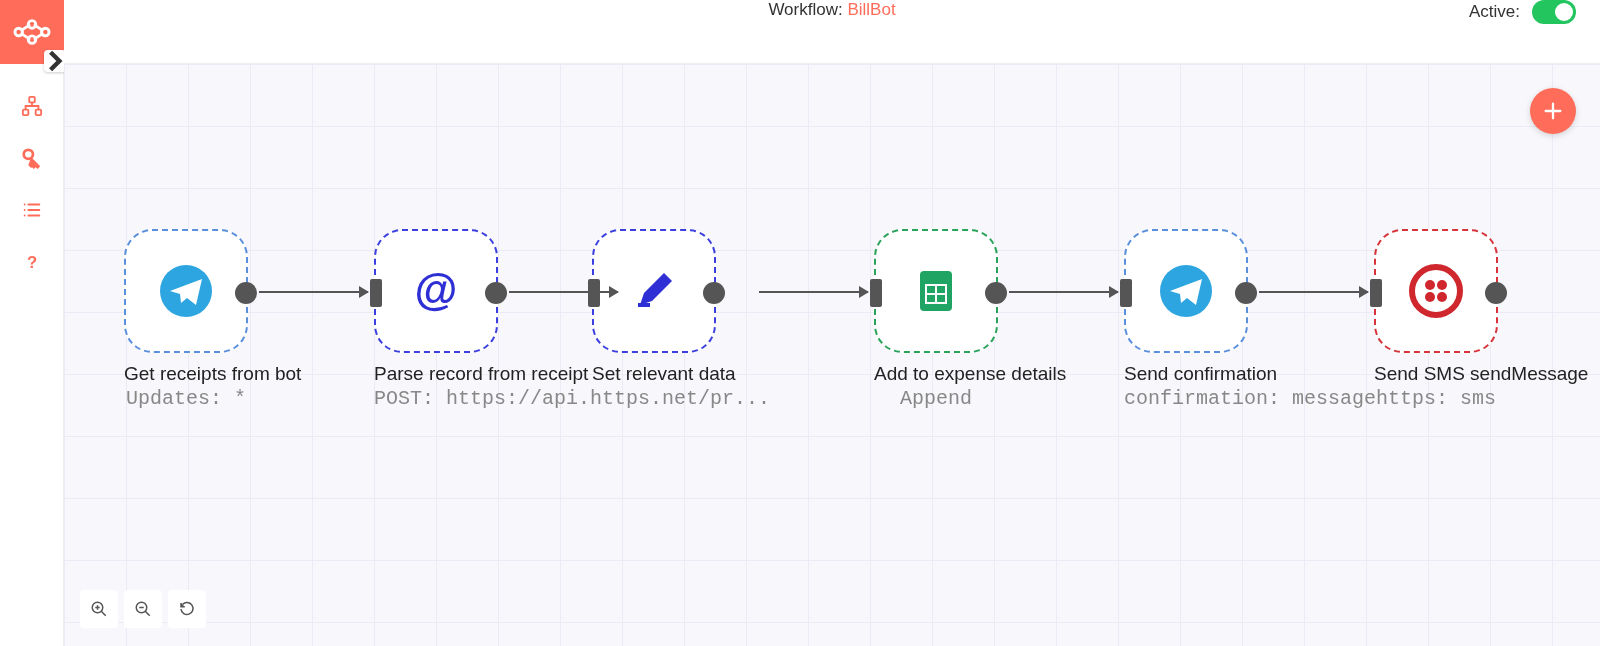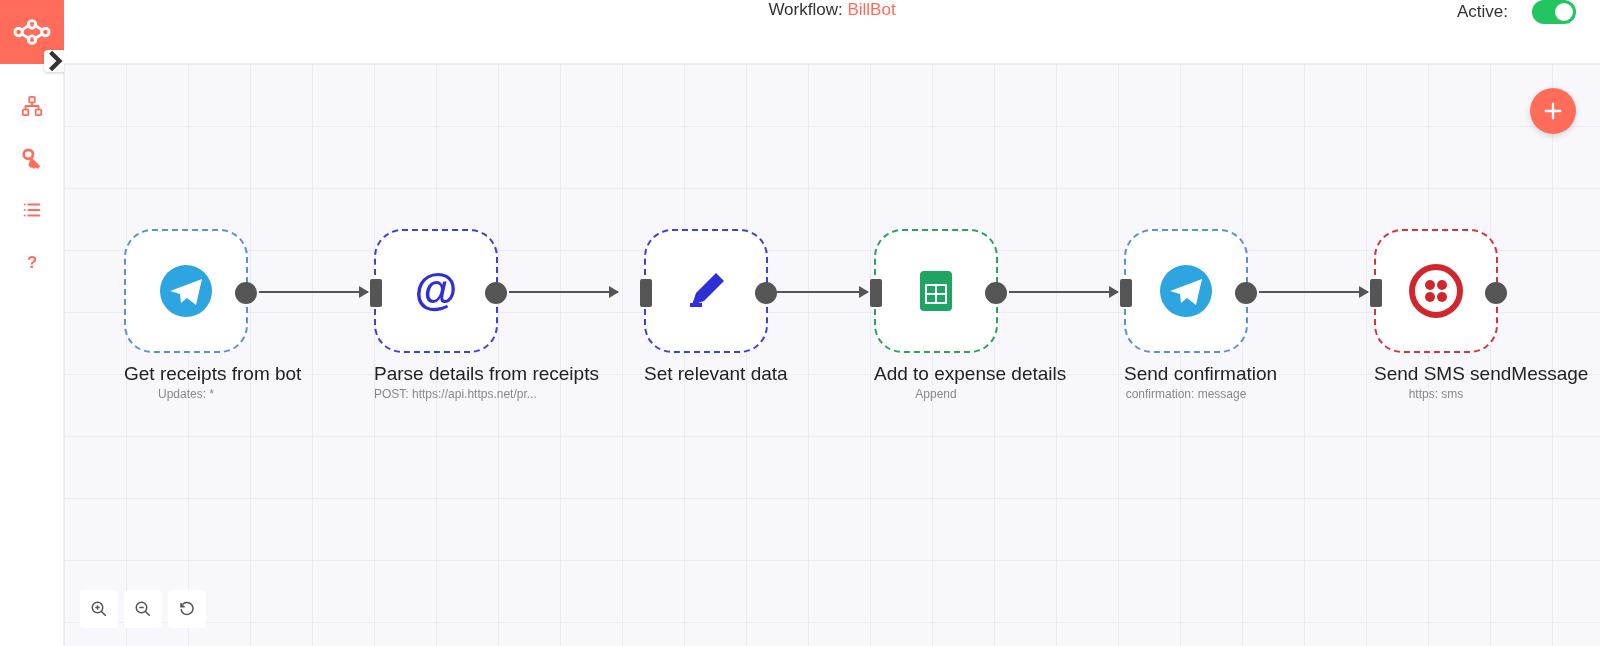--- a/index.html
+++ b/index.html
@@ -35,21 +35,21 @@
   .main { flex: 1; display:flex; flex-direction:column; min-width:0; }
   .header {
     height: 64px; flex-shrink:0;
     display:flex; align-items:flex-start; padding: 0 24px;
     border-bottom: 1px solid #eee; background:#fff;
     justify-content: center; position:relative;
   }
   .header .title { font-size: 17px; color:#333; }
   .header .title .wfname { color:#ff6d5a; }
   .header .active-box {
-    position:absolute; right: 24px; display:flex; align-items:center; gap:24px;
+    position:absolute; right: 24px; display:flex; align-items:center; gap:12px;
     font-size: 17px;
   }
   .toggle {
     width: 44px; height: 24px; border-radius: 12px;
     background: #22c55e; position:relative; cursor:pointer;
   }
   .toggle::after {
     content:""; position:absolute; width:18px; height:18px;
     background:#fff; border-radius:50%; top:3px; right:3px;
   }
@@ -111,21 +111,21 @@
   .node .port {
     width:22px; height:22px; border-radius:50%;
     background:#555; position:absolute;
   }
   .node .port.out { right:-11px; top:51px; }
   .node .port.inrect {
     width:12px; height:28px; border-radius:2px; background:#555;
     position:absolute; left:-6px; top:48px;
   }
   .node .label { margin-top:10px; font-size:19px; color:#222; white-space:nowrap; }
-  .node .sub   { margin-top:2px; font-size:12px; color:#888; white-space:nowrap; }
+  .node .sub   { margin-top:2px; font-size:20px; color:#888; white-space:nowrap;font-family:Liberation Mono, monospace; }
   
   .wire {
     position:absolute; height:2px; background:#555;
   }
   .wire::after {
     content:""; position:absolute; right:-1px; top:-5px;
     border-left: 10px solid #555;
     border-top: 6px solid transparent;
     border-bottom: 6px solid transparent;
   }
@@ -215,25 +215,25 @@
           <div class="sub">Updates: *</div>
         </div>
         <div class="node" style="left: 310px; top: 165px;">
           <div class="box" style="border-color:#3b3fde">
             <div class="port inrect"></div>
             <div class="nicon"><svg viewBox="0 0 56 56">
                 <text x="28" y="42" text-anchor="middle" font-size="44" font-weight="bold" fill="#2f2fd6">@</text>
               </svg></div>
             <div class="port out"></div>
           </div>
-          <div class="label">Parse details from receipts</div>
+          <div class="label">Parse record from receipt</div>
           <div class="sub">POST: https://api.https.net/pr...</div>
         </div>
         <div class="wire" style="left: 195px; width: 109px; top: 227px;"></div>
-        <div class="node" style="left: 580px; top: 165px; text-align: center;">
+        <div class="node" style="left: 528px; top: 165px; text-align: center;">
           <div class="box" style="border-color:#3b3fde">
             <div class="port inrect"></div>
             <div class="nicon"><svg viewBox="0 0 56 56">
                 <g fill="#2f2fd6">
                   <path d="M14 42 L18 30 L38 10 L46 18 L26 38 Z"></path>
                   <rect x="12" y="40" width="12" height="4"></rect>
                 </g>
               </svg></div>
             <div class="port out"></div>
           </div>

